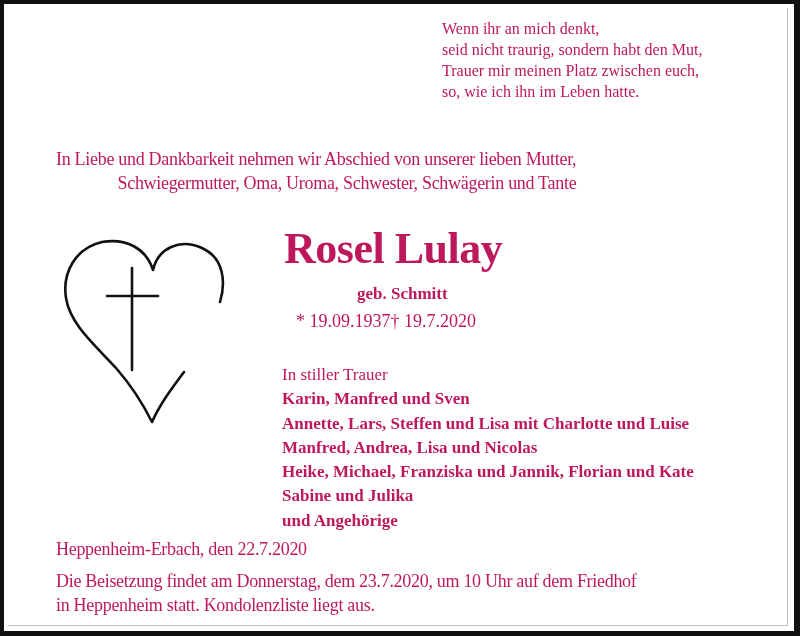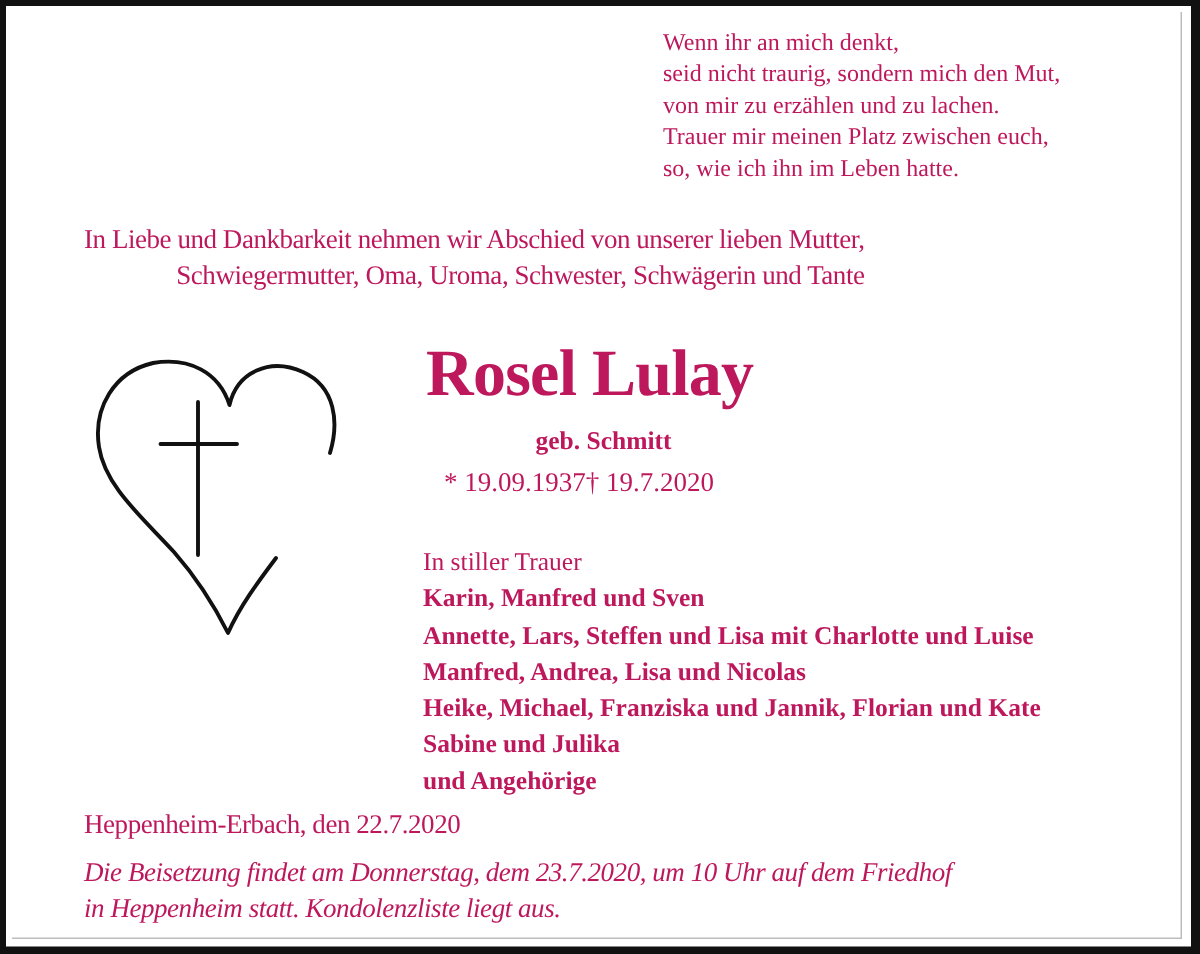--- a/index.html
+++ b/index.html
@@ -54,34 +54,33 @@
     .mourners div { white-space: nowrap; }
     .mourners .bold { font-weight: bold; }
     .place {
       position: absolute; left: 56px; top: 537px;
       font-size: 18px; line-height: 24px; letter-spacing: -0.3px; white-space: nowrap;
     }
     .burial {
       position: absolute; left: 56px; top: 569px;
       font-size: 18px; line-height: 24px; letter-spacing: -0.3px;
     }
-    .burial div { white-space: nowrap; font-style: italic; }
+    .burial div { white-space: nowrap; }
   </style>
 </head>
 <body>
 
 <div class="frame">
   <div class="inner-edge"></div>
   <div class="inner-edge-b"></div>
 </div>
 
 <div class="poem serif">
   <div>Wenn ihr an mich denkt,</div>
-  <div>seid nicht traurig, sondern mich den Mut,</div>
-  <div>von mir zu erzählen und zu lachen.</div>
+  <div>seid nicht traurig, sondern habt den Mut,</div>
   <div>Trauer mir meinen Platz zwischen euch,</div>
   <div>so, wie ich ihn im Leben hatte.</div>
 </div>
 
 <div class="intro serif">
   <div>In Liebe und Dankbarkeit nehmen wir Abschied von unserer lieben Mutter,</div>
   <div>Schwiegermutter, Oma, Uroma, Schwester, Schwägerin und Tante</div>
 </div>
 
 <div class="heart">

